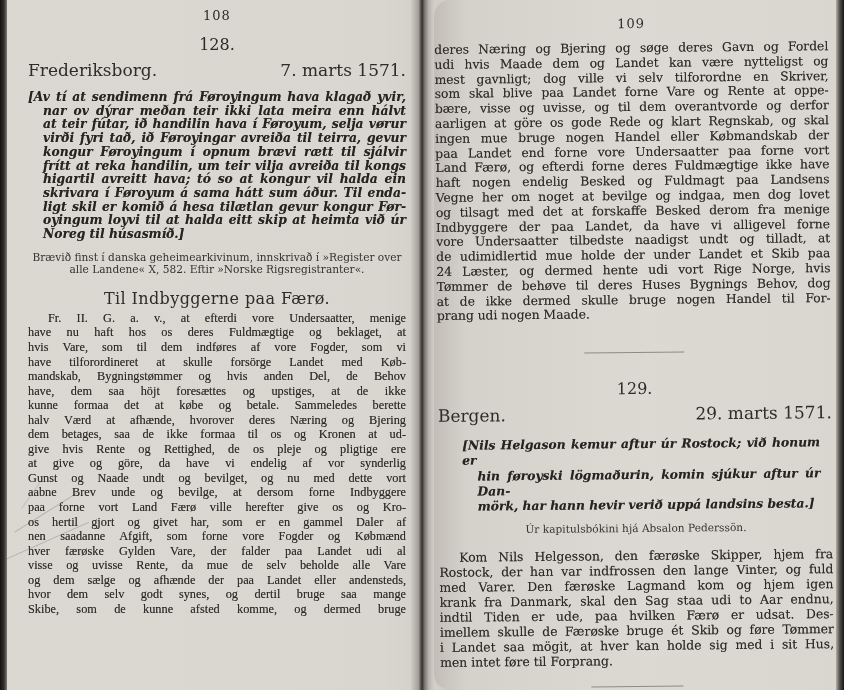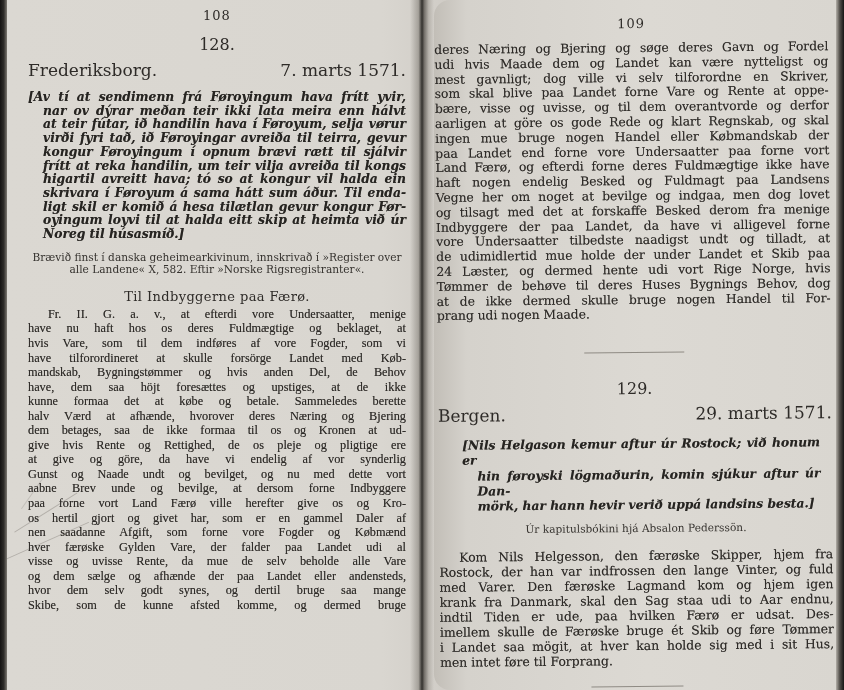--- a/index.html
+++ b/index.html
@@ -42,21 +42,21 @@
     text-align:justify;text-align-last:justify;
     white-space:normal;
     text-shadow:0 0 0.5px rgba(46,43,40,0.55);
   }
   .no-stretch{text-align-last:left;}
   .summary{font-style:italic;font-weight:700;font-size:12.3px;color:#262421;}
   .summary .line{line-height:13.7px;}
   .hang{padding-left:15px;}
   .hang [data-repeat] .line:first-child{margin-left:-15px;}
   .source-note{font-size:10.6px;line-height:12.6px;text-align:center;margin-top:10px;color:#35322e;}
-  .sub-heading{text-align:center;font-size:13px;letter-spacing:0.4px;margin-top:13px;}
+  .sub-heading{text-align:center;font-size:16px;letter-spacing:0.4px;margin-top:13px;}
   .body-block{font-size:12.3px;margin-top:3px;font-family:Liberation Serif, serif;}
   .body-block .line{line-height:14.55px;}
   .ind .line:first-child{text-indent:20px;}
   .cont-block{font-size:12.3px;}
   .cont-block .line{line-height:14.8px;}
   .entry2-summary{margin:12px 12px 0 24px;}
   .entry2-summary .line{line-height:15.2px;}
   .entry2-body{font-size:12.4px;margin-top:13px;}
   .entry2-body .line{line-height:15.1px;}
   .divider{width:100px;border-top:1px solid #8f8b84;margin:30px auto 26px;}
@@ -79,21 +79,21 @@
     <div class="pencil pencil-3"></div>
     <div class="content">
       <div class="pageno">108</div>
       <div class="entry-number">128.</div>
       <div class="head-row">
         <span>Frederiksborg.</span>
         <span>7. marts 1571.</span>
       </div>
       <div class="summary hang">
         <div data-repeat="left_page.summary_lines">
-            <div class="line">[Av tí at sendimenn frá Føroyingum hava frítt yvir,</div>
+            <div class="line">[Av tí at sendimenn frá Føroyingum hava klagað yvir,</div>
             <div class="line">nar ov dýrar meðan teir ikki lata meira enn hálvt</div>
             <div class="line">at teir fútar, ið handilin hava í Føroyum, selja vørur</div>
             <div class="line">virði fyri tað, ið Føroyingar avreiða til teirra, gevur</div>
             <div class="line">kongur Føroyingum í opnum brævi rætt til sjálvir</div>
             <div class="line">frítt at reka handilin, um teir vilja avreiða til kongs</div>
             <div class="line">higartil avreitt hava; tó so at kongur vil halda ein</div>
             <div class="line">skrivara í Føroyum á sama hátt sum áður. Til enda-</div>
             <div class="line">ligt skil er komið á hesa tilætlan gevur kongur Før-</div>
             <div class="line">oyingum loyvi til at halda eitt skip at heimta við úr</div>
           </div>

